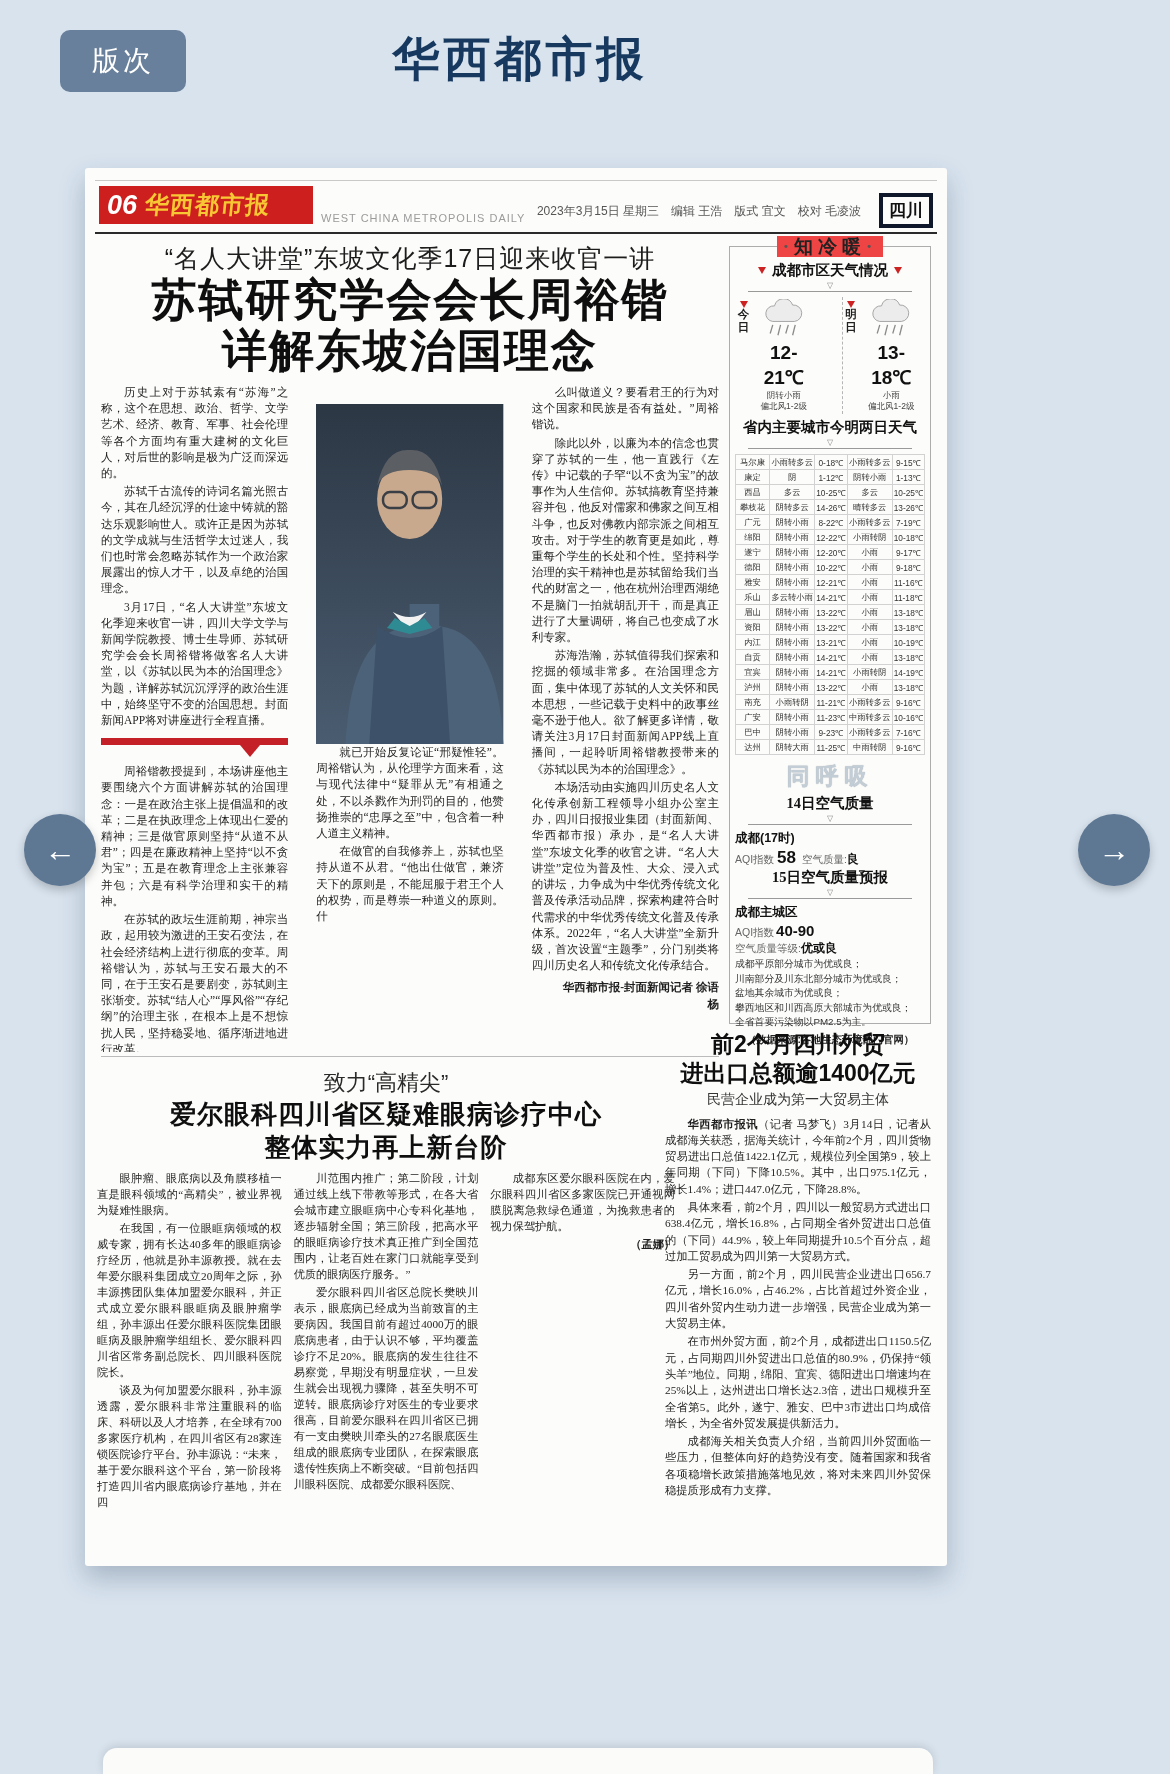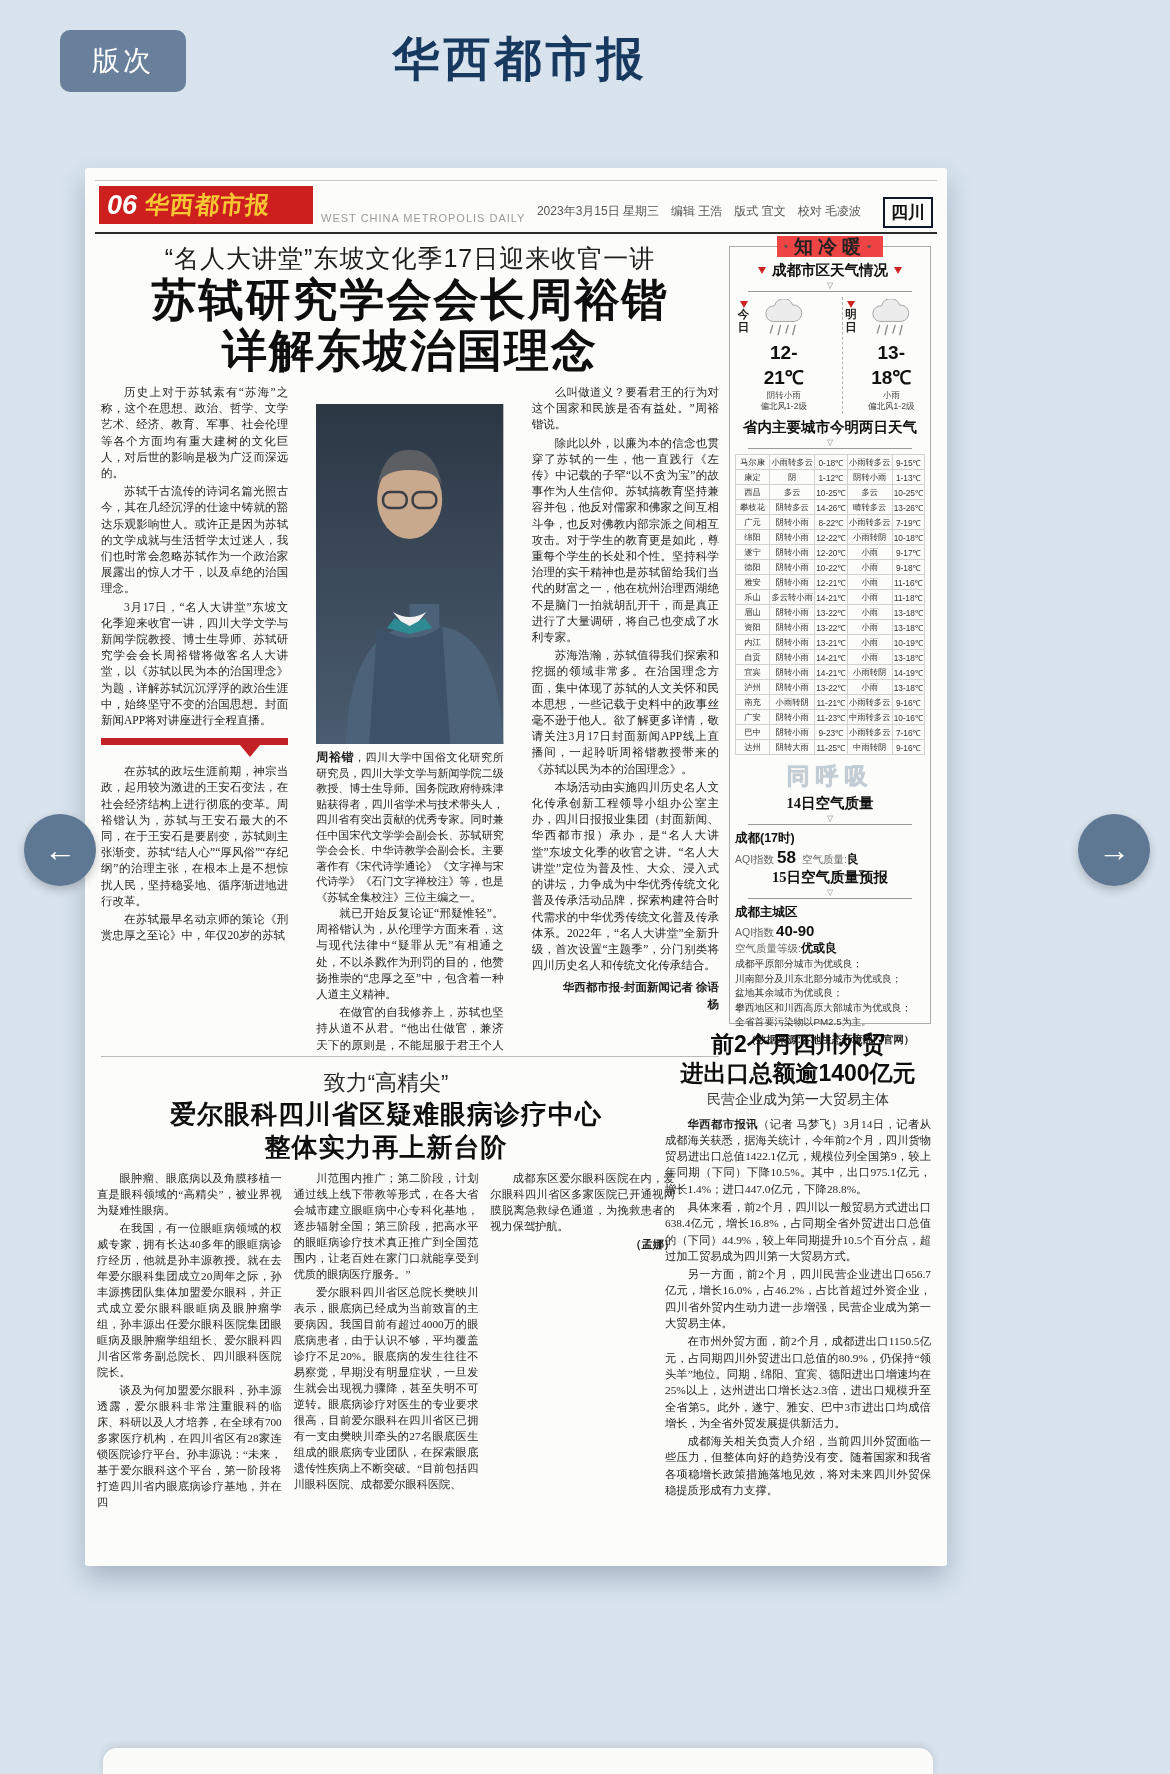--- a/index.html
+++ b/index.html
@@ -18,21 +18,21 @@
     border-radius:3px; box-shadow:0 12px 26px rgba(40,60,90,.28); }
   .mast-topline { position:absolute; left:10px; right:10px; top:12px; height:1px; background:#c9c9c9; }
   .masthead { position:absolute; left:14px; right:14px; top:18px; height:42px; }
   .mast-red { position:absolute; left:0; top:0; width:214px; height:38px; background:#ce1f1f;
     display:flex; align-items:center; padding:0 8px; gap:8px; }
   .mast-pageno { color:#fff; font-size:27px; font-weight:900; font-style:italic; }
   .mast-name { color:#f7c833; font-size:24px; font-weight:bold; font-family:"Liberation Serif",serif;
     transform:skewX(-6deg); letter-spacing:1px; white-space:nowrap; }
   .mast-en { position:absolute; left:222px; bottom:4px; font-size:11px; color:#9b9b9b; letter-spacing:1px; }
   .mast-date { position:absolute; right:72px; bottom:8px; font-size:12px; color:#555; }
-  .mast-region { position:absolute; right:0; bottom:0; border:2px solid #0f172a; padding:2px 6px;
+  .mast-region { position:absolute; right:0; bottom:0; border:4px solid #0f172a; padding:2px 6px;
     font-size:17px; font-weight:bold; color:#111; font-family:"Liberation Serif",serif; }
   .mast-rule { position:absolute; left:10px; right:10px; top:64px; height:2px; background:#2a2a2a; }
 
   
   .lead { position:absolute; left:16px; top:74px; width:618px; height:810px; }
   .lead-kicker { text-align:center; font-size:25px; color:#1d1d1d; letter-spacing:1px; }
   .lead-h1 { text-align:center; font-size:45px; font-weight:900; color:#0e0e0e; line-height:1.13; letter-spacing:2px; }
   .lead-cols { position:absolute; left:0; right:0; top:142px; bottom:0; display:flex; gap:28px; }
   .lcol { flex:1; overflow:hidden; font-size:11.5px; line-height:16.2px; color:#1f1f1f; text-align:justify;
     font-family:"Liberation Serif",serif; }
@@ -138,20 +138,21 @@
           <div>
               <p>历史上对于苏轼素有“苏海”之称，这个在思想、政治、哲学、文学艺术、经济、教育、军事、社会伦理等各个方面均有重大建树的文化巨人，对后世的影响是极为广泛而深远的。</p>
               <p>苏轼千古流传的诗词名篇光照古今，其在几经沉浮的仕途中铸就的豁达乐观影响世人。或许正是因为苏轼的文学成就与生活哲学太过迷人，我们也时常会忽略苏轼作为一个政治家展露出的惊人才干，以及卓绝的治国理念。</p>
               <p>3月17日，“名人大讲堂”东坡文化季迎来收官一讲，四川大学文学与新闻学院教授、博士生导师、苏轼研究学会会长周裕锴将做客名人大讲堂，以《苏轼以民为本的治国理念》为题，详解苏轼沉沉浮浮的政治生涯中，始终坚守不变的治国思想。封面新闻APP将对讲座进行全程直播。</p>
             </div>
           <div class="pullquote">
             <div class="pq-bar"></div>
               <div class="pq-tail"></div>
           </div>
           <div>
+              <p>周裕锴教授提到，本场讲座他主要围绕六个方面讲解苏轼的治国理念：一是在政治主张上提倡温和的改革；二是在执政理念上体现出仁爱的精神；三是做官原则坚持“从道不从君”；四是在廉政精神上坚持“以不贪为宝”；五是在教育理念上主张兼容并包；六是有科学治理和实干的精神。</p>
               <p>在苏轼的政坛生涯前期，神宗当政，起用较为激进的王安石变法，在社会经济结构上进行彻底的变革。周裕锴认为，苏轼与王安石最大的不同，在于王安石是要剧变，苏轼则主张渐变。苏轼“结人心”“厚风俗”“存纪纲”的治理主张，在根本上是不想惊扰人民，坚持稳妥地、循序渐进地进行改革。</p>
               <p>在苏轼最早名动京师的策论《刑赏忠厚之至论》中，年仅20岁的苏轼</p>
             </div>
         </div>
 
         <div class="lcol">
           <div class="photo">
             <svg width="100%" height="100%" viewBox="0 0 190 340" preserveAspectRatio="none">
               <defs>
                 <linearGradient id="bgg" x1="0" y1="0" x2="0" y2="1">
@@ -163,23 +164,20 @@
               <ellipse cx="95" cy="95" rx="33" ry="40" fill="#c9a98d"></ellipse>
               <path d="M62 82 q8 -38 33 -36 q25 -2 33 36 q-6 -16 -33 -16 q-27 0 -33 16z" fill="#5b5e63"></path>
               <rect x="68" y="88" width="24" height="16" rx="7" fill="none" stroke="#3a3f46" stroke-width="2.5"></rect>
               <rect x="98" y="88" width="24" height="16" rx="7" fill="none" stroke="#3a3f46" stroke-width="2.5"></rect>
               <path d="M30 340 q5 -110 65 -118 l0 -22 30 0 0 22 q60 8 65 118z" fill="#4c6278"></path>
               <path d="M78 208 l17 20 17 -20 q-17 10 -34 0z" fill="#f2f2f2"></path>
               <path d="M80 214 l15 8 15 -8 8 10 -23 6 -23 -6z" fill="#2f8b93"></path>
               <path d="M62 222 q33 24 66 0 l8 118 -82 0z" fill="#3d5268"></path>
             </svg>
           </div>
-          <div class="caption">
-            <b>周裕锴</b><span>，四川大学中国俗文化研究所研究员，四川大学文学与新闻学院二级教授、博士生导师。国务院政府特殊津贴获得者，四川省学术与技术带头人，四川省有突出贡献的优秀专家。同时兼任中国宋代文学学会副会长、苏轼研究学会会长、中华诗教学会副会长。主要著作有《宋代诗学通论》《文字禅与宋代诗学》《石门文字禅校注》等，也是《苏轼全集校注》三位主编之一。</span>
-          </div>
           <div>
               <p>就已开始反复论证“邢疑惟轻”。周裕锴认为，从伦理学方面来看，这与现代法律中“疑罪从无”有相通之处，不以杀戮作为刑罚的目的，他赞扬推崇的“忠厚之至”中，包含着一种人道主义精神。</p>
               <p>在做官的自我修养上，苏轼也坚持从道不从君。“他出仕做官，兼济天下的原则是，不能屈服于君王个人的权势，而是尊崇一种道义的原则。什</p>
             </div>
         </div>
 
         <div class="lcol">
           <div>
               <p>么叫做道义？要看君王的行为对这个国家和民族是否有益处。”周裕锴说。</p>
               <p>除此以外，以廉为本的信念也贯穿了苏轼的一生，他一直践行《左传》中记载的子罕“以不贪为宝”的故事作为人生信仰。苏轼搞教育坚持兼容并包，他反对儒家和佛家之间互相斗争，也反对佛教内部宗派之间相互攻击。对于学生的教育更是如此，尊重每个学生的长处和个性。坚持科学治理的实干精神也是苏轼留给我们当代的财富之一，他在杭州治理西湖绝不是脑门一拍就胡乱开干，而是真正进行了大量调研，将自己也变成了水利专家。</p>

